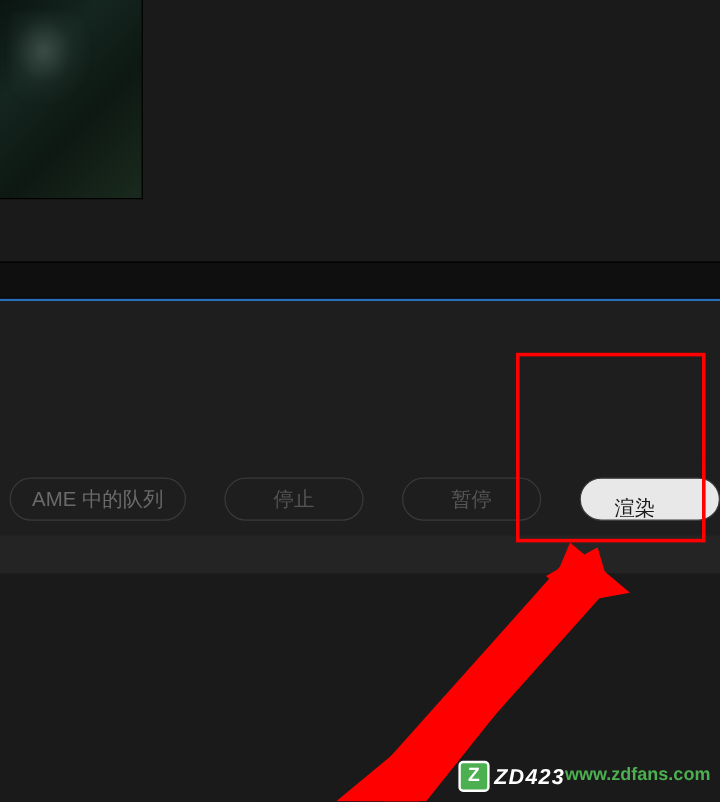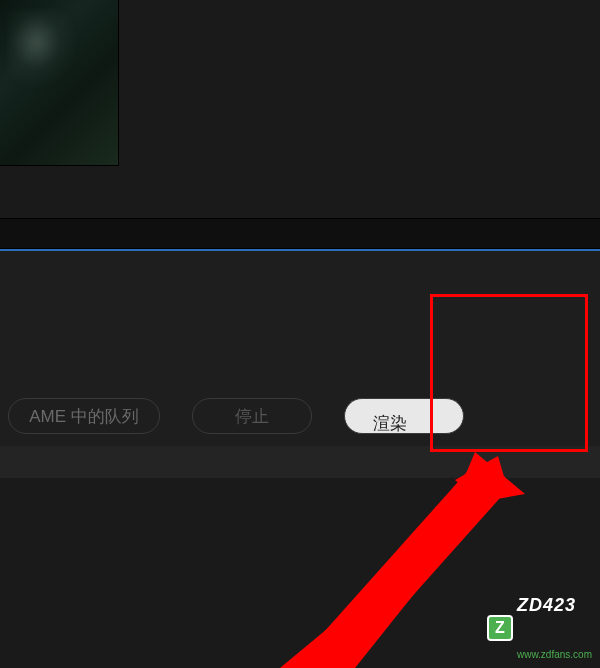--- a/index.html
+++ b/index.html
@@ -195,37 +195,35 @@
       display: flex;
       align-items: center;
       justify-content: center;
       color: #fff;
       font-weight: bold;
       font-size: 16px;
     }
     
     .watermark-text {
       display: flex;
-      flex-direction: column;
       line-height: 1;
-      gap: 36px;
     }
     
     .watermark-main {
       color: #fff;
       font-size: 18px;
       font-weight: bold;
       font-style: italic;
       letter-spacing: 1px;
     }
     
     .watermark-sub {
       color: #4caf50;
-      font-size: 10px;
-      font-weight: normal;
+      font-size: 15px;
+      font-weight: bold;
     }
   </style>
 </head>
 <body>
 
 <div class="container">
 
   <div class="preview-area">
     <div class="thumbnail">
       <div class="thumbnail-content"></div>
@@ -237,20 +235,23 @@
   <div class="blue-line"></div>
 
   <div class="middle-area"></div>
 
   <div class="button-row">
     <button class="pill-button ame">
       <span>AME 中的队列</span>
     </button>
     <button class="pill-button stop">
       <span>停止</span>
+    </button>
+    <button class="pill-button pause">
+      <span>暂停</span>
     </button>
     <button class="pill-button render">
       <span>渲染</span>
     </button>
   </div>
 
   <div class="below-buttons"></div>
 
   <div class="bottom-area"></div>
 

